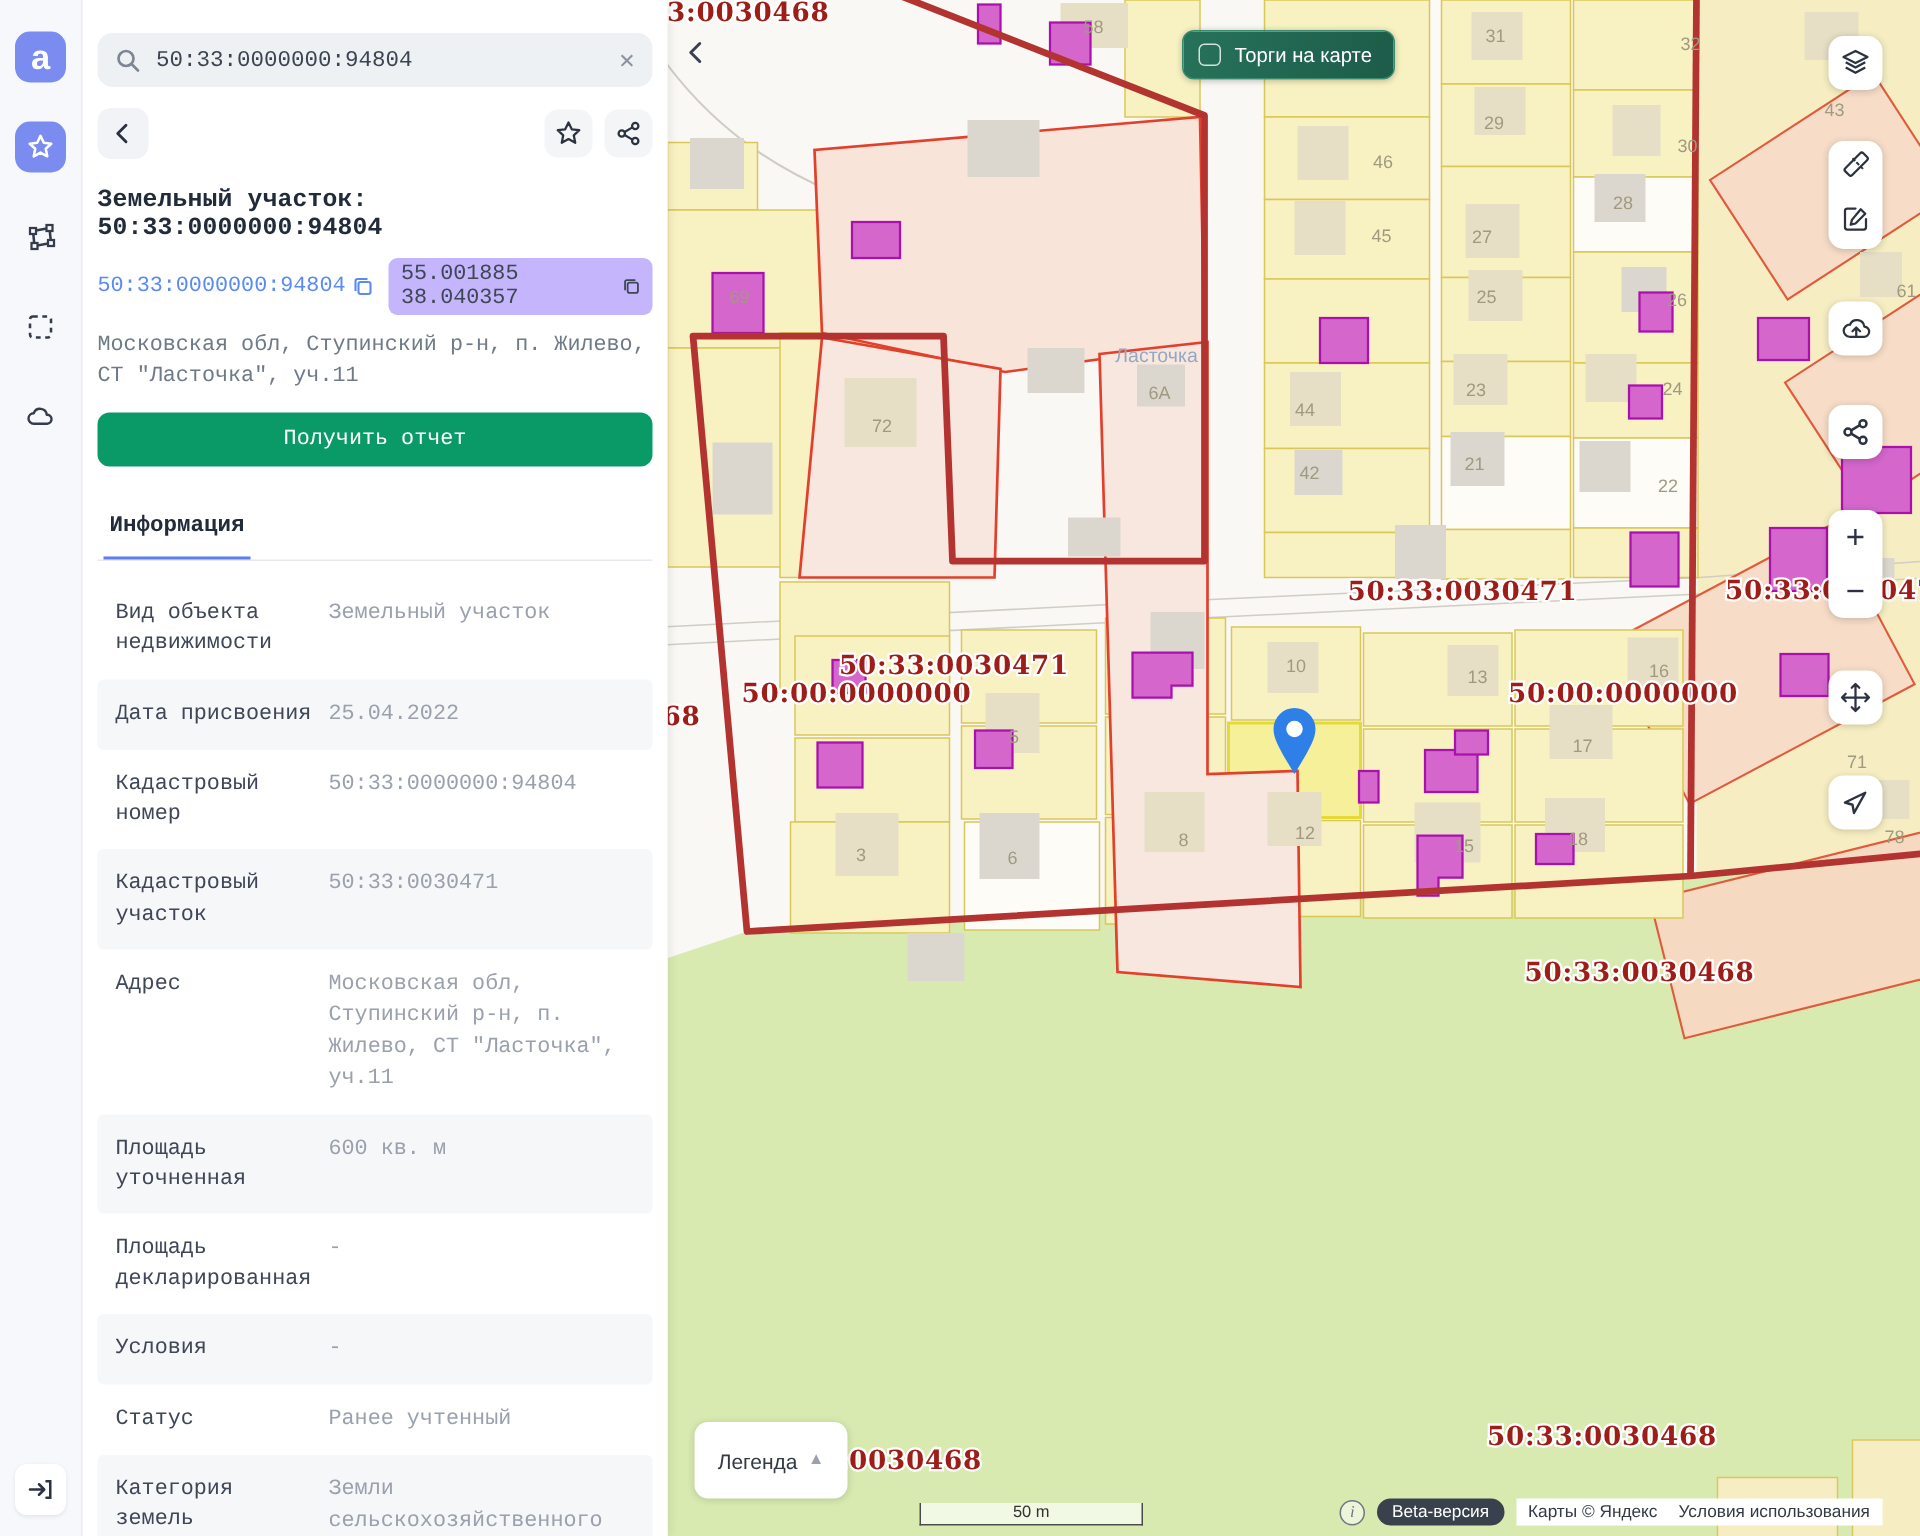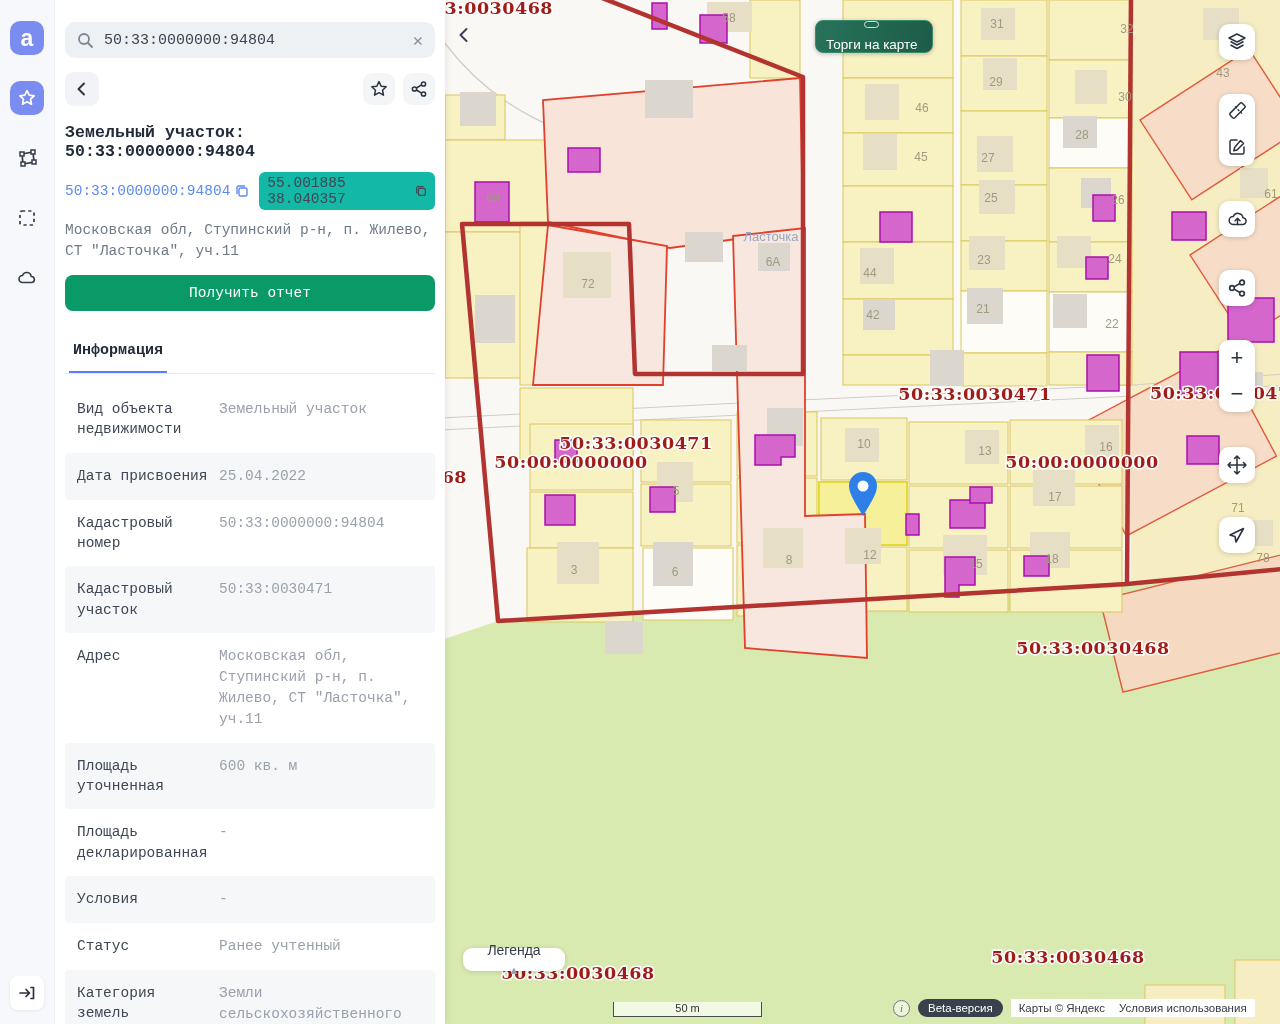--- a/index.html
+++ b/index.html
@@ -28,21 +28,21 @@
                      color:#3c4452; font-family:inherit; margin-left:10px;}
   .xbtn { color:#8b93a1; font-size:17px; cursor:pointer; }
   .hdr-row { display:flex; align-items:center; margin-top:14px; }
   .sq-btn { width:34px; height:34px; background:#f1f3f6; border-radius:9px; display:flex;
             align-items:center; justify-content:center; }
   .sq-btn.small { width:32px; height:32px; background:#f4f5f7; }
   .hdr-spacer { flex:1; }
   .title { font-size:16.5px; font-weight:bold; color:#212b39; margin-top:17px; letter-spacing:.1px;}
   .chips { display:flex; align-items:center; margin-top:11px; gap:10px; }
   .chip-link { color:#5b8bef; font-size:14.5px; display:flex; align-items:center; gap:5px;}
-  .chip-gray { background:#14b8a6; border-radius:6px; padding:3px 8px; font-size:14.5px;
+  .chip-gray { background:#c4b5fd; border-radius:6px; padding:3px 8px; font-size:14.5px;
                color:#3f4654; display:flex; align-items:center; gap:6px;}
   .addr { margin-top:10px; color:#6f7a88; font-size:14.5px; line-height:1.45; width:370px;}
   .report-btn { margin-top:13px; width:370px; height:36px; background:#0a9a67; border:none;
                 border-radius:8px; color:#fff; font-size:14.5px; font-family:inherit; cursor:pointer;}
   .tabs { margin-top:30px; position:relative; }
   .tab { display:inline-block; font-size:15px; font-weight:bold; color:#222b38; padding:0 4px 12px 4px;
          margin-left:4px; border-bottom:2.5px solid #5c7cfa; }
   .tab-line { height:1px; background:#e7e9ee; width:100%; }
   .info-table { margin-top:12px; }
   .irow { display:flex; padding:13px 12px; border-radius:4px; }
@@ -53,37 +53,37 @@
   
   .map { flex:1; position:relative; overflow:hidden; background:#faf8f4; }
   .map svg.canvas { position:absolute; left:0; top:0; }
   .qlabel { font-family:"DejaVu Serif", serif; font-weight:bold; font-size:17.5px; fill:#9e1d18;
             stroke:#ffffff; stroke-width:3px; paint-order:stroke; letter-spacing:.5px;}
   .pnum { font-family:"Liberation Sans", sans-serif; font-size:12px; fill:#a09a80; }
   .slabel { font-family:"Liberation Sans", sans-serif; font-size:13px; fill:#95a8c3; }
 
   .map-back { position:absolute; left:4px; top:20px; width:30px; height:30px; display:flex;
               align-items:center; justify-content:center; cursor:pointer; }
-  .torgi { position:absolute; left:370px; top:20px; height:33px; padding:0 14px 0 10px;
+  .torgi { position:absolute; left:343px; top:20px; height:33px; padding:0 14px 0 10px;
            background:linear-gradient(100deg,#27725a,#1d5c48); border:1px solid #3a8a6d;
            border-radius:8px; display:flex; align-items:center; gap:9px; color:#fff;
-           font-size:13.5px; box-shadow:0 1px 4px rgba(0,0,0,.25); cursor:pointer;flex-direction:column;}
+           font-size:13.5px; box-shadow:0 1px 4px rgba(0,0,0,.25); cursor:pointer;}
   .torgi .cbx { width:15px; height:15px; border:1.5px solid rgba(255,255,255,.8); border-radius:4px; }
 
   .mtools { position:absolute; right:25px; top:0; width:36px; }
   .mbtn { position:absolute; right:0; width:36px; background:#fff; border-radius:10px;
           box-shadow:0 1px 5px rgba(0,0,0,.18); display:flex; flex-direction:column;
           align-items:center; justify-content:center; cursor:pointer;}
   .mbtn.single { height:36px; }
   .mbtn.pair { height:72px; justify-content:space-around; }
   .zoomtxt { font-size:22px; color:#2b3240; line-height:1; font-weight:400;}
 
-  .legend { position:absolute; left:18px; top:948px; width:102px; height:23px; background:#fff;
+  .legend { position:absolute; left:18px; top:948px; width:102px; height:51px; background:#fff;
             border-radius:9px; box-shadow:0 1px 5px rgba(0,0,0,.15); display:flex; align-items:center;
-            justify-content:center; gap:7px; font-size:14px; color:#333a45; cursor:pointer;flex-direction:column;}
+            justify-content:center; gap:7px; font-size:14px; color:#333a45; cursor:pointer;}
   .legend .chev { color:#9aa1ad; font-size:11px; transform:translateY(-1px);}
   .scalebar { position:absolute; left:168px; top:1002px; width:149px; height:15px;
               background:rgba(255,255,255,.65); border-left:1.5px solid #4a4a4a;
               border-right:1.5px solid #4a4a4a; border-bottom:1.5px solid #4a4a4a;
               font-size:11px; color:#333; text-align:center; line-height:13px;}
   .attrib { position:absolute; left:448px; top:999px; display:flex; align-items:center; gap:8px;
             font-size:11.5px; }
   .info-ic { width:17px; height:17px; border:1.5px solid #6f7781; border-radius:50%; color:#6f7781;
              display:flex; align-items:center; justify-content:center; font-size:11px;
              font-family:"Liberation Serif",serif; font-style:italic; background:rgba(255,255,255,.5);}

